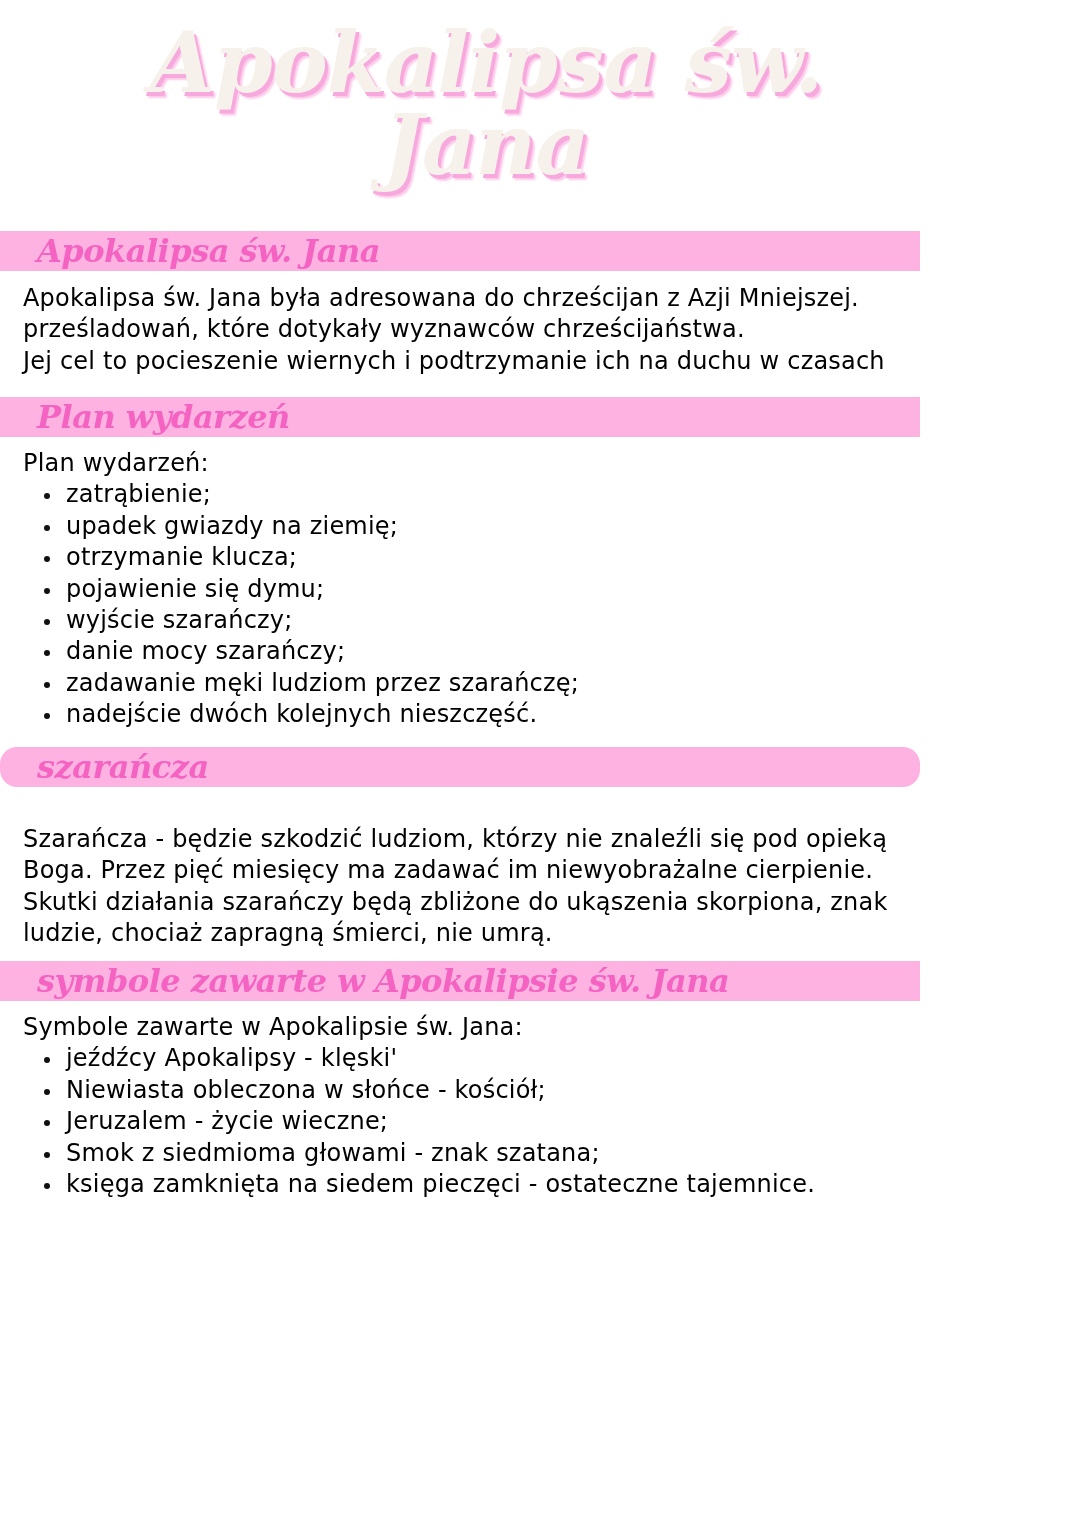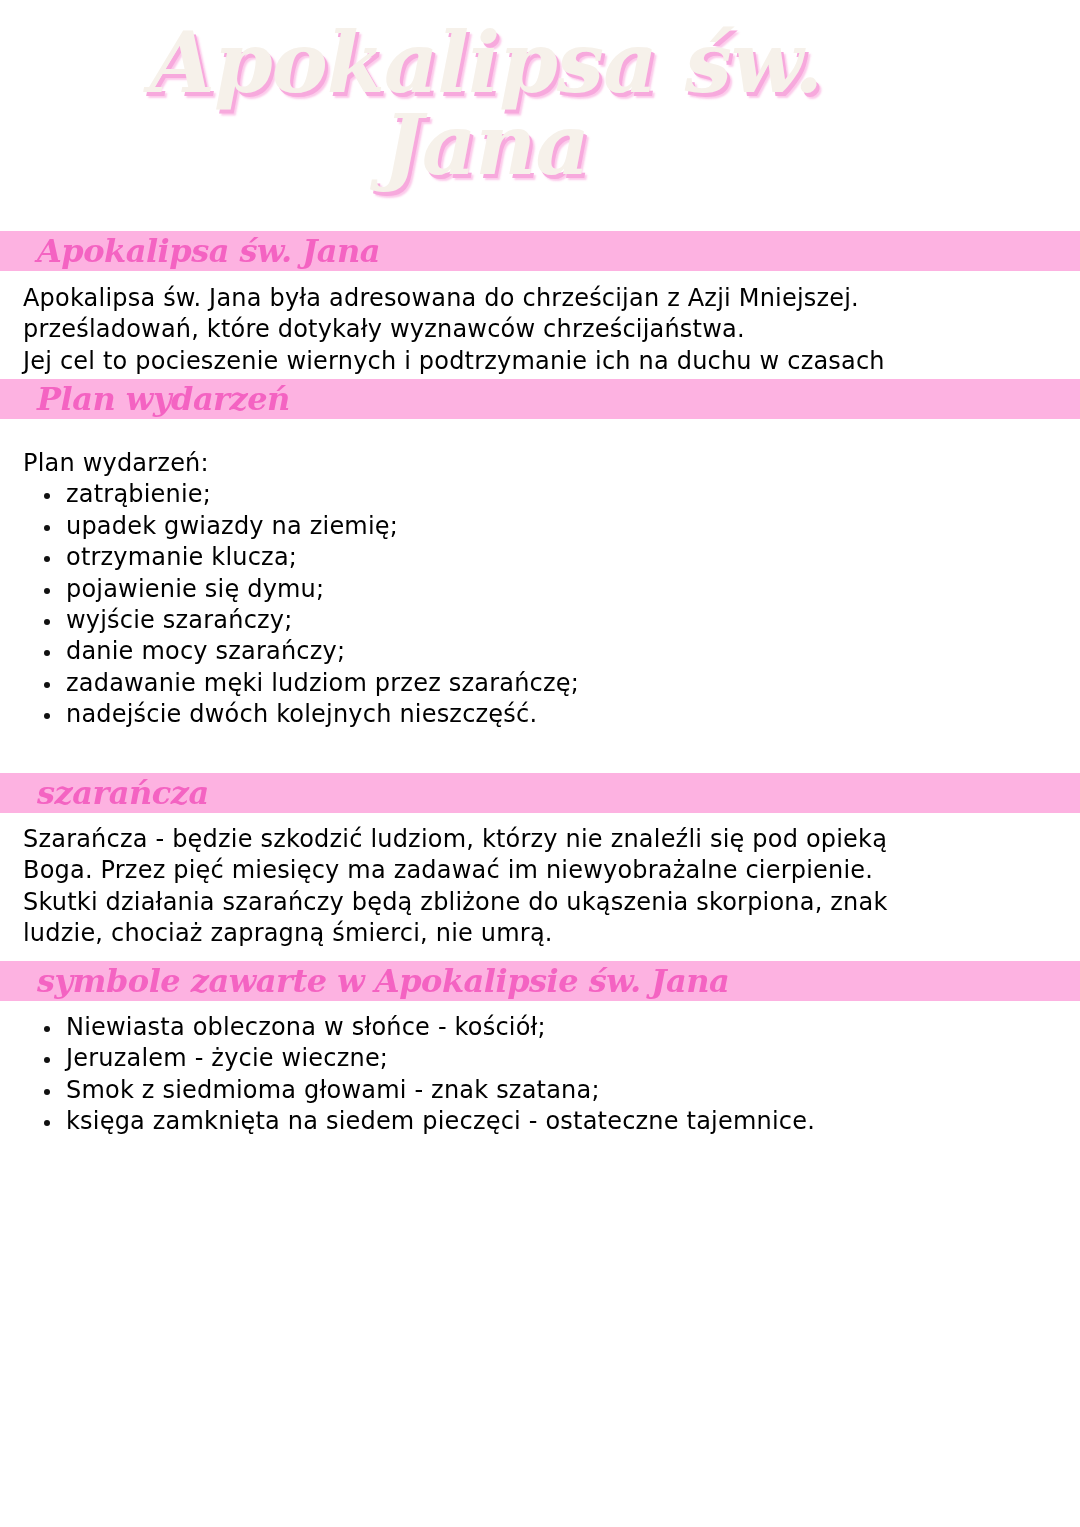--- a/index.html
+++ b/index.html
@@ -7,21 +7,21 @@
     width: 1080px; height: 1527px; background: #ffffff; position: relative; overflow: hidden;
     font-family: "DejaVu Sans", sans-serif; color: #111111;
   }
   .title {
     position: absolute; left: 0; top: 22px; width: 972px; text-align: center;
     font-family: "DejaVu Serif", serif; font-weight: bold; font-style: italic;
     font-size: 84px; line-height: 82px; color: #f6f1ea; letter-spacing: -1px;
     text-shadow: 3px 4px 0 #f7a9dd, 5px 6px 2px rgba(245,99,195,0.35);
   }
   .band {
-    position: absolute; left: 0; width: 1080px; height: 40px; background: #fdb2e1;
+    position: absolute; left: 0; width: 920px; height: 40px; background: #fdb2e1;
   }
   .band-title {
     position: absolute; left: 37px; top: 0; height: 40px; line-height: 40px;
     font-family: "DejaVu Serif", serif; font-weight: bold; font-style: italic;
     font-size: 32px; color: #f463c2; white-space: nowrap; letter-spacing: -0.5px;
   }
   .text {
     position: absolute; left: 23px; font-size: 24px; line-height: 31.4px;
     white-space: nowrap; color: #000000; letter-spacing: 0.2px;
   }
@@ -43,50 +43,52 @@
 
 <div class="band" style="top:231px;">
   <div class="band-title">Apokalipsa św. Jana</div>
 </div>
 <div class="text" style="top:283px;">
   <p>Apokalipsa św. Jana była adresowana do chrześcijan z Azji Mniejszej.</p>
   <p>prześladowań, które dotykały wyznawców chrześcijaństwa.</p>
   <p>Jej cel to pocieszenie wiernych i podtrzymanie ich na duchu w czasach</p>
 </div>
 
-<div class="band" style="top:379px;padding-left:12px;">
+<div class="band" style="top:397px;">
   <div class="band-title">Plan wydarzeń</div>
 </div>
 <div class="text" style="top:448px;">
   <p>Plan wydarzeń:</p>
   <ul class="list">
     <li>zatrąbienie;</li>
     <li>upadek gwiazdy na ziemię;</li>
     <li>otrzymanie klucza;</li>
     <li>pojawienie się dymu;</li>
     <li>wyjście szarańczy;</li>
     <li>danie mocy szarańczy;</li>
     <li>zadawanie męki ludziom przez szarańczę;</li>
     <li>nadejście dwóch kolejnych nieszczęść.</li>
   </ul>
 </div>
 
-<div class="band" style="top:773px;">
+<div class="band" style="top:747px;border-radius:17px;">
   <div class="band-title">szarańcza</div>
 </div>
 <div class="text" style="top:824px;">
   <p>Szarańcza - będzie szkodzić ludziom, którzy nie znaleźli się pod opieką</p>
   <p>Boga. Przez pięć miesięcy ma zadawać im niewyobrażalne cierpienie.</p>
   <p>Skutki działania szarańczy będą zbliżone do ukąszenia skorpiona, znak</p>
   <p>ludzie, chociaż zapragną śmierci, nie umrą.</p>
 </div>
 
 <div class="band" style="top:961px;">
   <div class="band-title">symbole zawarte w Apokalipsie św. Jana</div>
 </div>
 <div class="text" style="top:1012px;">
+  <p>Symbole zawarte w Apokalipsie św. Jana:</p>
   <ul class="list">
+    <li>jeźdźcy Apokalipsy - klęski'</li>
     <li>Niewiasta obleczona w słońce - kościół;</li>
     <li>Jeruzalem - życie wieczne;</li>
     <li>Smok z siedmioma głowami - znak szatana;</li>
     <li>księga zamknięta na siedem pieczęci - ostateczne tajemnice.</li>
   </ul>
 </div>
 
 </body></html>

